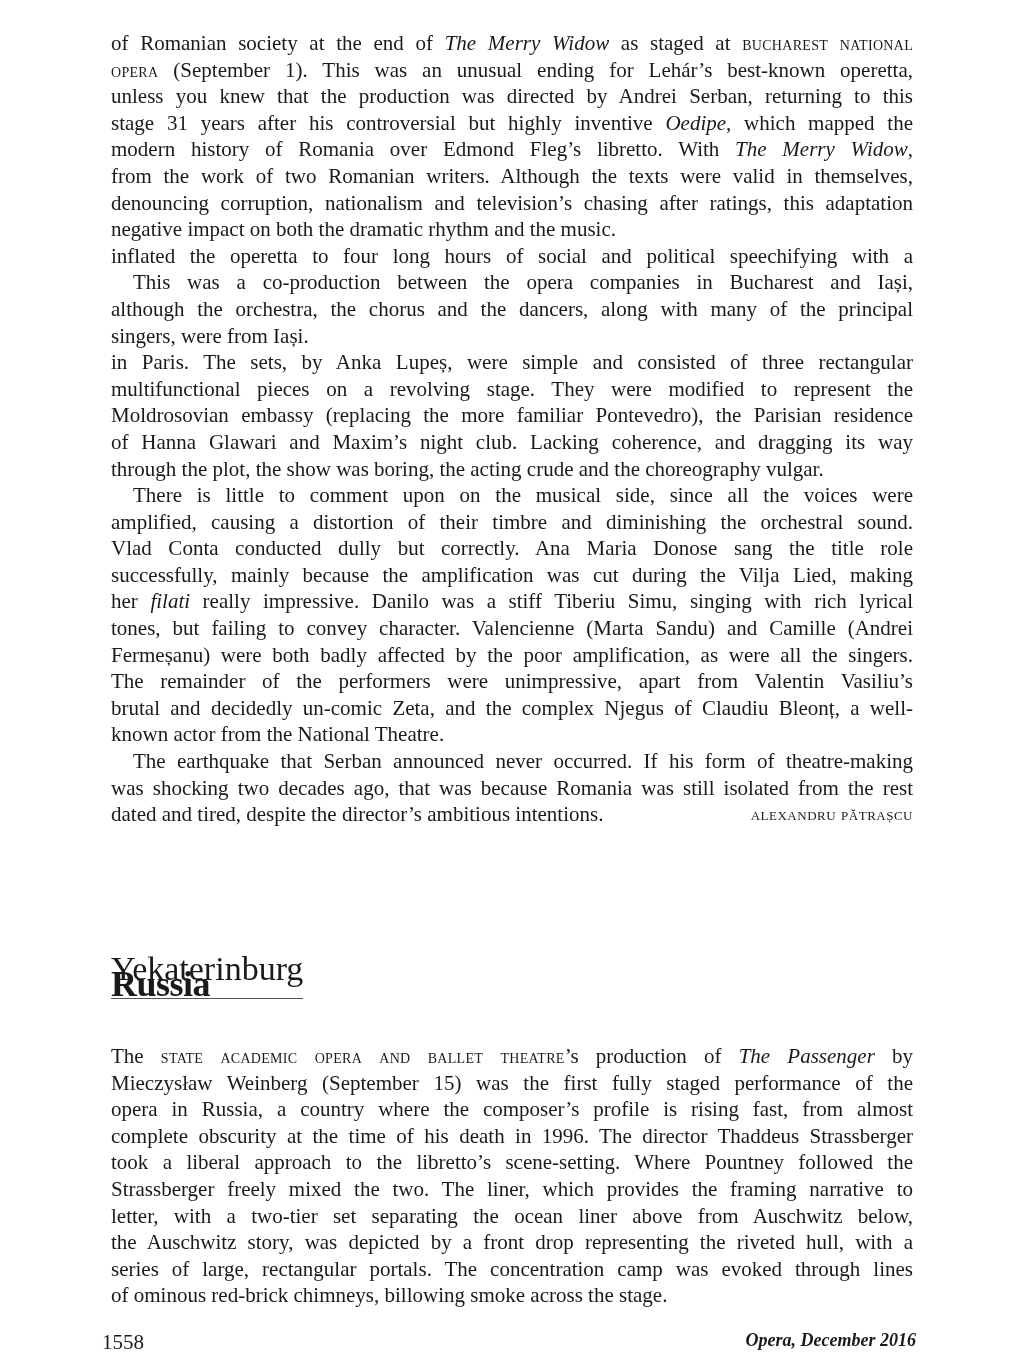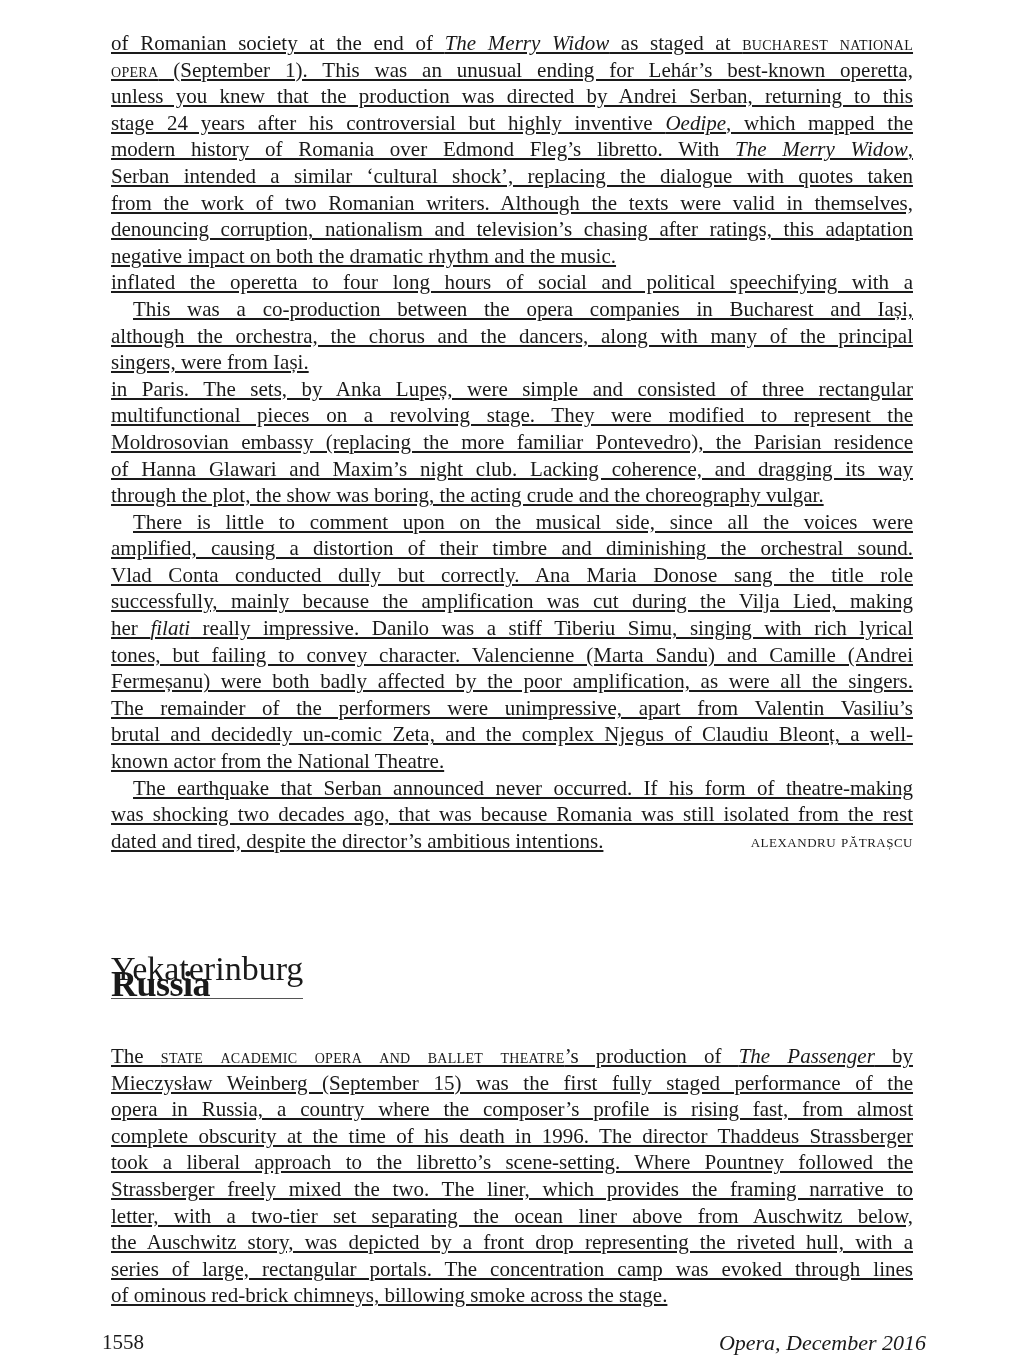--- a/index.html
+++ b/index.html
@@ -1,42 +1,41 @@
 <!DOCTYPE html>
 <html><head>
 <meta charset="utf-8">
 <style>
   html, body { margin: 0; padding: 0; background: #ffffff; }
   body { width: 1024px; height: 1366px; position: relative; overflow: hidden;
          font-family: "Liberation Serif", "DejaVu Serif", serif; color: #1a1a1a; }
   .page { position: absolute; left: 111px; top: 30px; width: 802px; }
   .line { display: block; height: 26.6px; line-height: 26.6px; font-size: 21px;
-          white-space: nowrap; text-align: justify; text-align-last: justify; text-decoration: underline; }
+          white-space: nowrap; text-align: justify; text-align-last: justify; }
   .line.last { text-align-last: left; }
   .line.indent { padding-left: 22px; }
   .sc { font-variant: small-caps; font-size: 20px; letter-spacing: 0.3px; }
   .signature { float: right; font-variant: small-caps; font-size: 18px; letter-spacing: 0.5px; }
   .country { position: absolute; left: 111px; top: 962px; font-size: 36px; font-weight: bold;
              letter-spacing: -0.5px; line-height: 44px; }
   .city { position: absolute; left: 111px; top: 952px; font-size: 34px; line-height: 34px;
           border-bottom: 1.5px solid #555; padding-bottom: 12px; }
   .section2 { position: absolute; left: 111px; top: 1043px; width: 802px; }
   .footer-left { position: absolute; left: 102px; top: 1330px; font-size: 21px; }
-  .footer-right { position: absolute; right: 98px; top: 1330px; font-size: 22px; font-style: italic; }
+  .footer-right { position: absolute; right: 108px; top: 1330px; font-size: 18px; font-style: italic; font-weight: bold; }
 </style>
 </head>
 <body>
 
 <div class="page" id="article1">
     <span class="line"><span>of Romanian society at the end of </span><span style="font-style: italic;">The Merry Widow</span><span> as staged at </span><span class="sc">bucharest national</span></span>
     <span class="line"><span class="sc">opera</span><span> (September 1). This was an unusual ending for Lehár’s best-known operetta,</span></span>
     <span class="line"><span>unless you knew that the production was directed by Andrei Serban, returning to this</span></span>
-    <span class="line"><span>stage 24 years after his controversial but highly inventive </span><span style="font-style: italic;">Oedipe</span><span>, which mapped the</span></span>
+    <span class="line"><span>stage 31 years after his controversial but highly inventive </span><span style="font-style: italic;">Oedipe</span><span>, which mapped the</span></span>
     <span class="line"><span>modern history of Romania over Edmond Fleg’s libretto. With </span><span style="font-style: italic;">The Merry Widow</span><span>,</span></span>
-    <span class="line"><span>Serban intended a similar ‘cultural shock’, replacing the dialogue with quotes taken</span></span>
     <span class="line"><span>from the work of two Romanian writers. Although the texts were valid in themselves,</span></span>
     <span class="line"><span>denouncing corruption, nationalism and television’s chasing after ratings, this adaptation</span></span>
     <span class="line last"><span>negative impact on both the dramatic rhythm and the music.</span></span>
     <span class="line"><span>inflated the operetta to four long hours of social and political speechifying with a</span></span>
     <span class="line indent"><span>This was a co-production between the opera companies in Bucharest and Iași,</span></span>
     <span class="line"><span>although the orchestra, the chorus and the dancers, along with many of the principal</span></span>
     <span class="line last"><span>singers, were from Iași.</span></span>
     <span class="line"><span>in Paris. The sets, by Anka Lupeș, were simple and consisted of three rectangular</span></span>
     <span class="line"><span>multifunctional pieces on a revolving stage. They were modified to represent the</span></span>
     <span class="line"><span>Moldrosovian embassy (replacing the more familiar Pontevedro), the Parisian residence</span></span>

